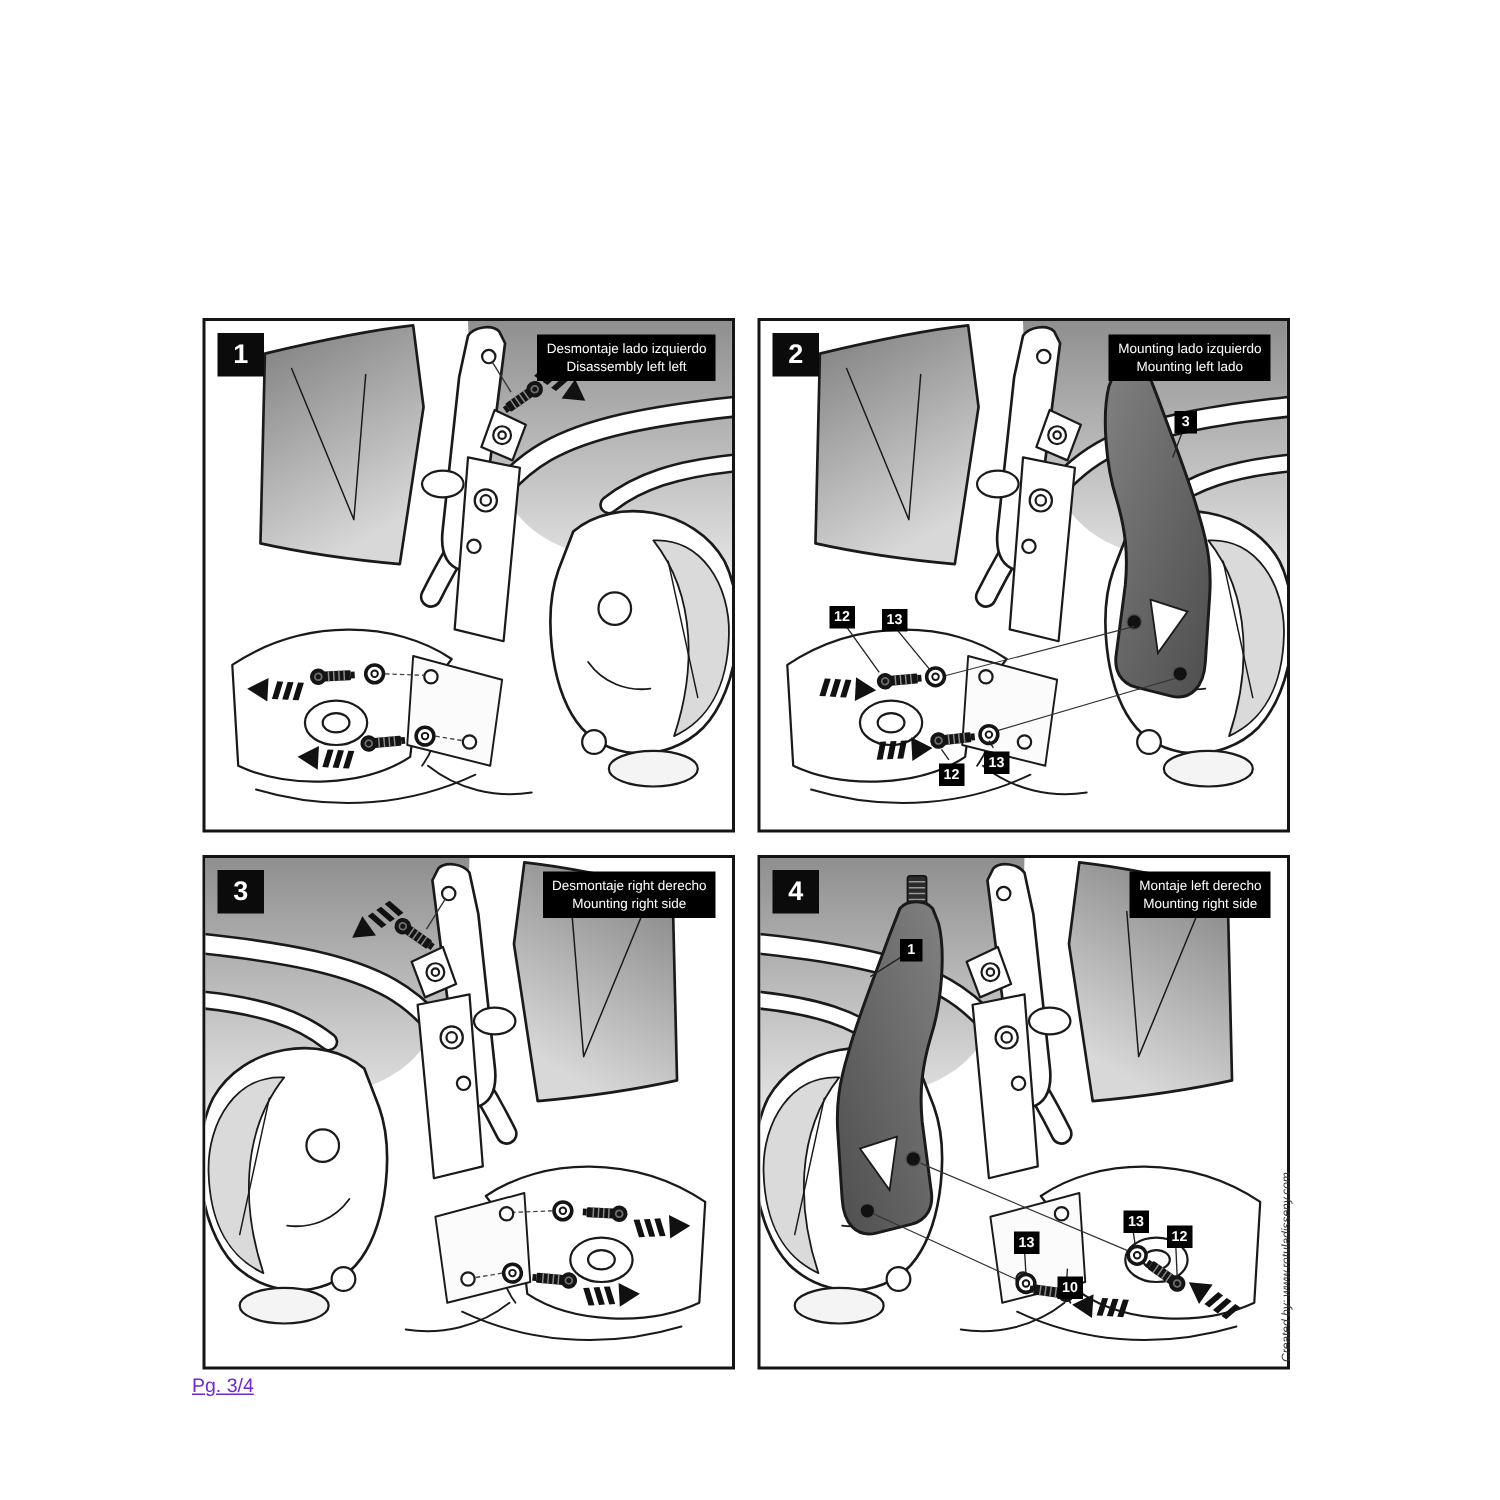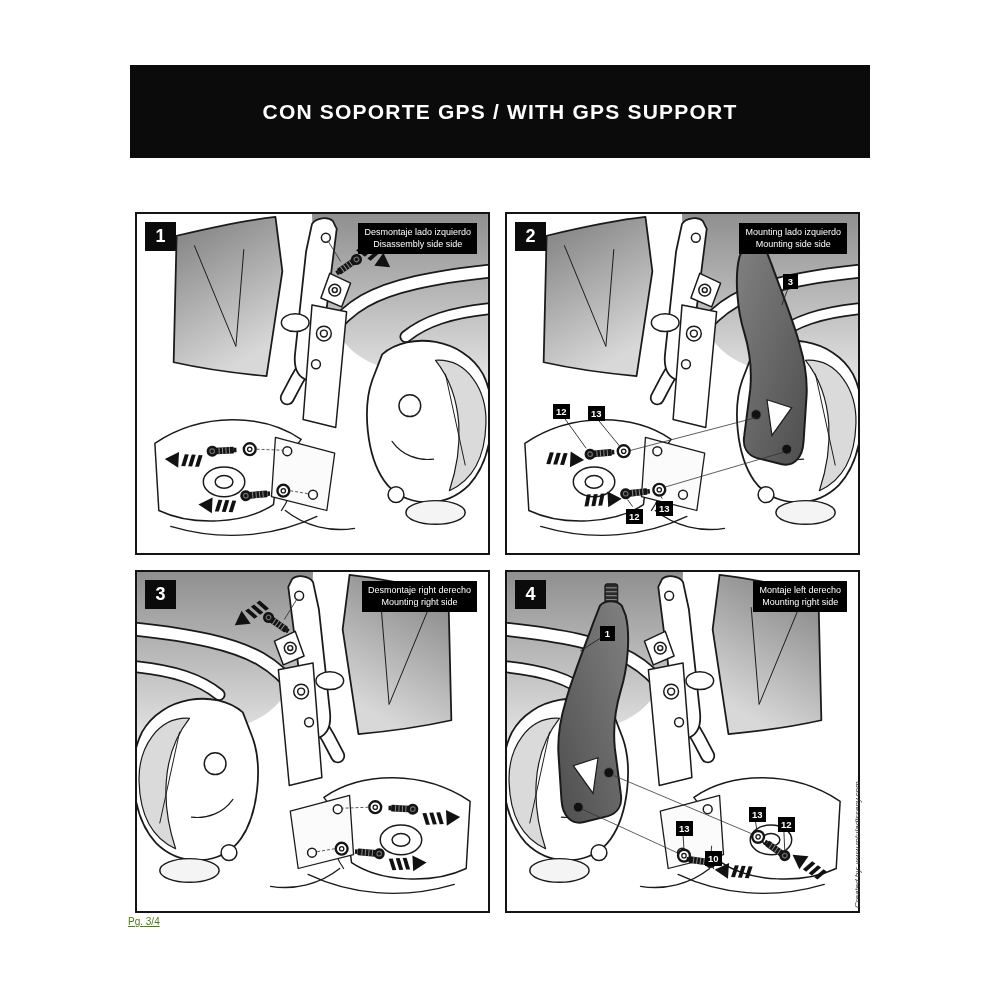--- a/index.html
+++ b/index.html
@@ -15,21 +15,21 @@
   .panel > svg { position:absolute; left:0; top:0; width:100%; height:100%; }
 
   .step-box { position:absolute; left:8px; top:8px; width:31px; height:29px; background:#0b0b0b;
               color:#fff; font-weight:bold; font-size:18px; display:flex;
               align-items:center; justify-content:center; }
   .label-box { position:absolute; top:9px; right:11px; background:#000; color:#fff;
                font-size:9px; line-height:12px; padding:3px 6px 4px; text-align:center; }
   .callout { position:absolute; background:#000; color:#fff; font-size:9.5px; font-weight:bold;
              line-height:13px; padding:1px 3px; min-width:9px; text-align:center; }
 
-  .footer-page { position:absolute; left:128px; top:916px; font-size:10px; color:#4d7c0f;text-decoration:underline; }
+  .footer-page { position:absolute; left:128px; top:916px; font-size:13px; color:#6d28d9;text-decoration:underline; }
   .credit { position:absolute; left:853px; top:908px; transform:rotate(-90deg);
             transform-origin:0 0; font-size:8px; font-style:italic; color:#333;
             white-space:nowrap; }
 </style>
 </head>
 <body>
 
 <svg aria-hidden="true" style="position:absolute;width:0;height:0">
   <defs>
     <linearGradient id="gScreen" x1="0" y1="0" x2="0.4" y2="1">
@@ -145,45 +145,42 @@
       <use href="#washer" transform="translate(254,268)"></use>
       <use href="#screwH" transform="translate(281,287) rotate(215)"></use>
       <use href="#arrowR" transform="translate(320,308) rotate(215)"></use>
       <path d="M178,264 L179,281 M207,277 L206,290 M251,250 L253,263 M280,260 L281,283 M96,66 L74,80" stroke="#222" stroke-width="0.9"></path>
     </g>
   </defs>
 </svg>
 
 <div class="page">
 
-  <div class="header-bar">
-    <div class="header-title">CON SOPORTE GPS / WITH GPS SUPPORT</div>
-  </div>
 
   <section class="panel" style="left:135px; top:212px;">
     <svg viewBox="0 0 355 343">
       <use href="#bikeL"></use>
       <use href="#p1x"></use>
     </svg>
     <div class="step-box">1</div>
     <div class="label-box">
       <div>Desmontaje lado izquierdo</div>
-      <div>Disassembly side side</div>
+      <div>Disassembly left left</div>
     </div>
   </section>
 
   <section class="panel" style="left:505px; top:212px;">
     <svg viewBox="0 0 355 343">
       <use href="#bikeL"></use>
       <use href="#p2x"></use>
     </svg>
     <div class="step-box">2</div>
     <div class="label-box">
       <div>Mounting lado izquierdo</div>
-      <div>Mounting side side</div>
+      <div>Mounting left lado</div>
     </div>
     <div class="callout" style="left:276px; top:60px;">3</div>
     <div class="callout" style="left:46px;  top:190px;">12</div>
     <div class="callout" style="left:81px;  top:192px;">13</div>
     <div class="callout" style="left:119px; top:295px;">12</div>
     <div class="callout" style="left:149px; top:287px;">13</div>
   </section>
 
   <section class="panel" style="left:135px; top:570px;">
     <svg viewBox="0 0 355 343">

